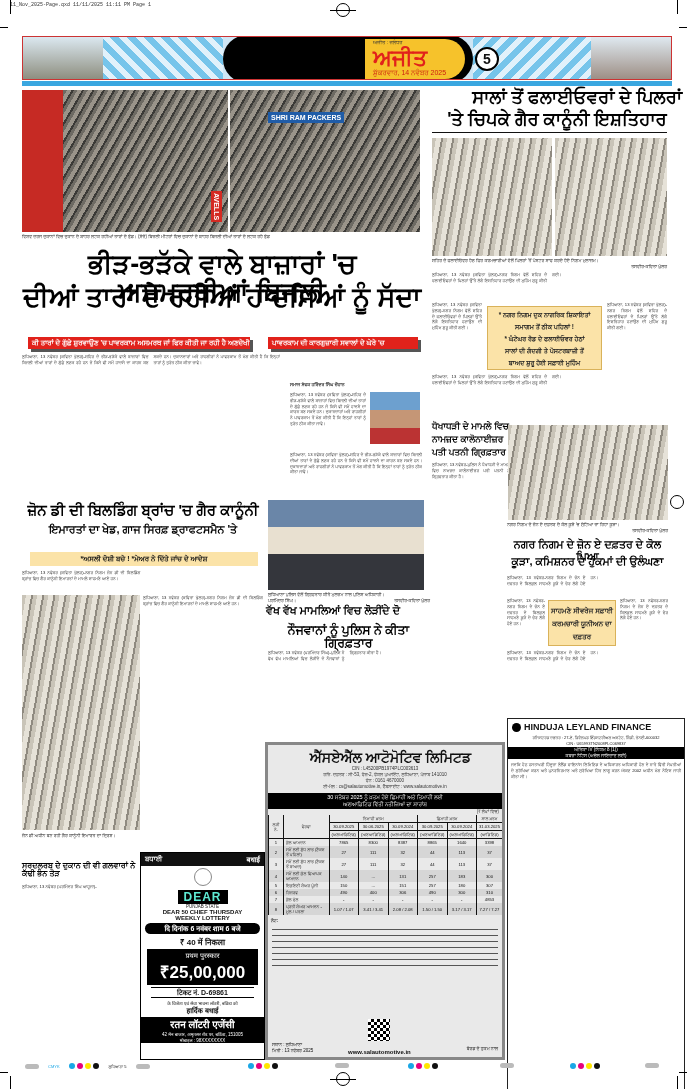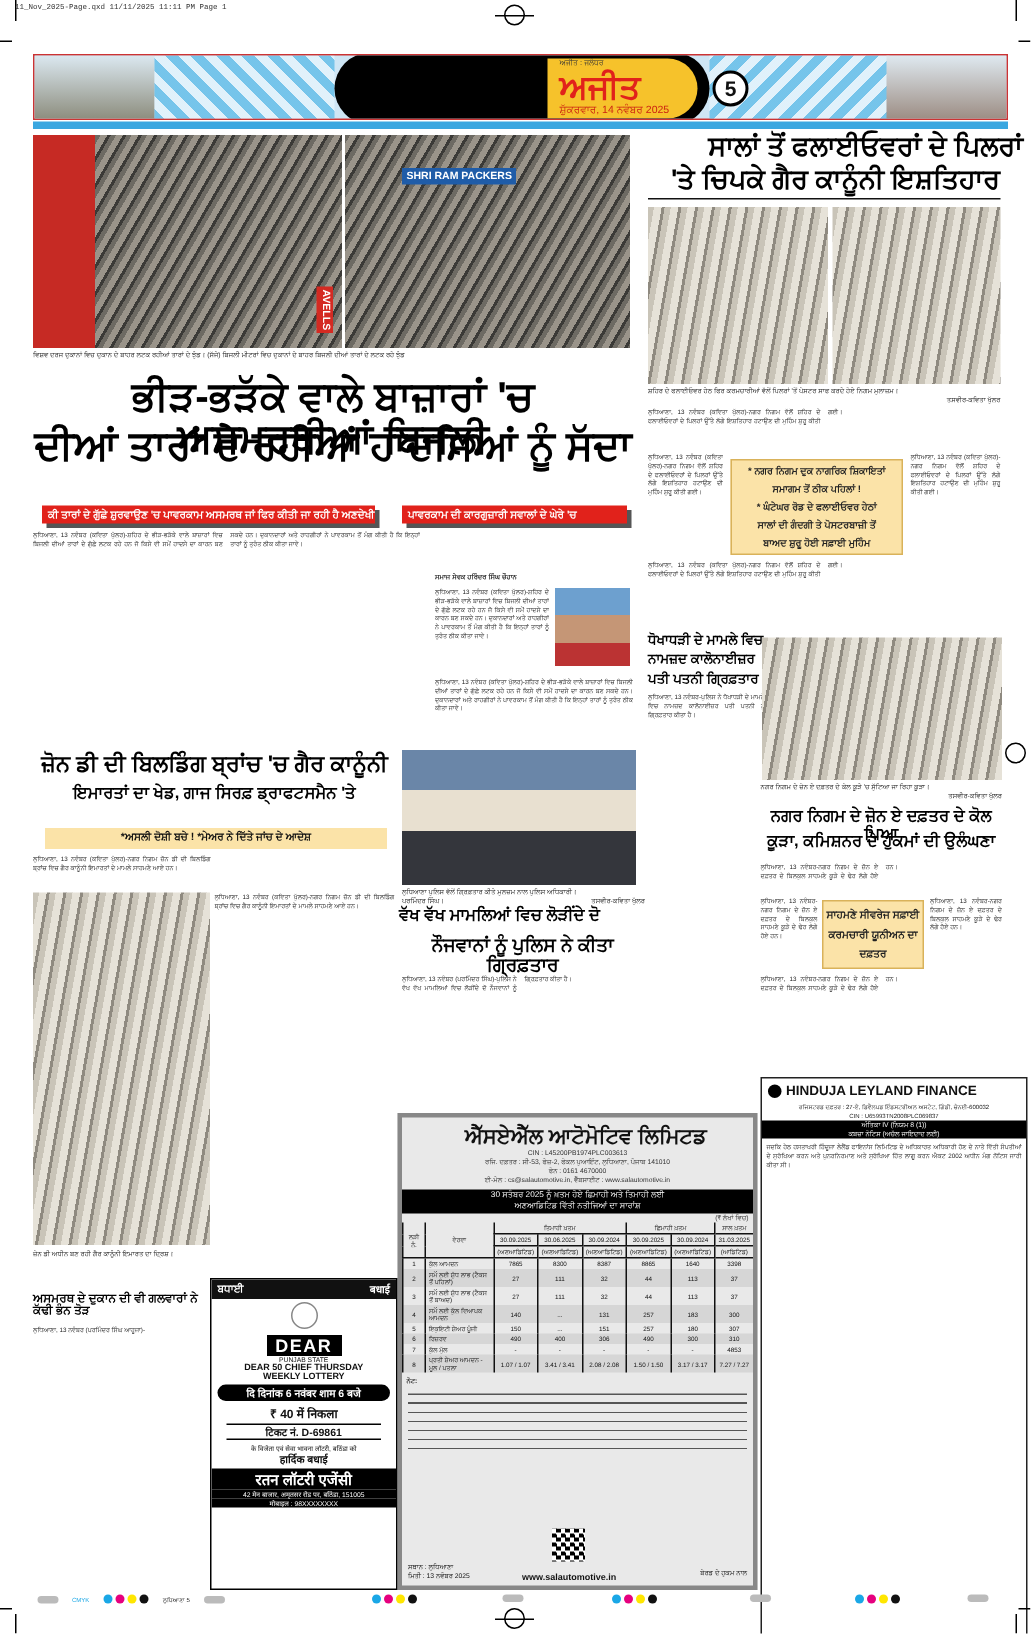--- a/index.html
+++ b/index.html
@@ -48,21 +48,21 @@
   .fin-table td:nth-child(2) { text-align: left; }
   .fin-table tr:nth-child(even) td { background: #d6d6d6; }
   .ad-foot { font-size: 4.5px; }
 
   .ad-hl { top: 718px; left: 507px; width: 178px; height: 394px; border: 1px solid #222; background: #fff; }
   .ad-hl .logo { font-size: 9px; font-weight: bold; padding: 3px 4px; display: flex; align-items: center; gap: 3px; }
   .ad-hl .blackbar { background: #000; color: #fff; font-size: 4.5px; text-align: center; line-height: 6px; }
 
   .lottery { top: 852px; left: 140px; width: 125px; height: 208px; background: #fff; border: 1px solid #000; text-align: center; overflow: hidden; }
   .lot-band { background: #111; color: #fff; font-size: 7px; font-weight: bold; display: flex; justify-content: space-between; padding: 2px 4px; }
-  .lot-dear { margin: 4px auto 0; width: 50px; background: #000; color: #ffffff; font-weight: bold; font-size: 12px; letter-spacing: 1px; }
+  .lot-dear { margin: 4px auto 0; width: 50px; background: #000; color: #5eead4; font-weight: bold; font-size: 12px; letter-spacing: 1px; }
   .lot-sm { font-size: 4.5px; }
   .lot-game { font-size: 6px; font-weight: bold; }
   .lot-pill { background: #000; color: #fff; font-size: 7px; font-weight: bold; margin: 2px 4px; border-radius: 6px; padding: 1px 0; }
   .lot-price { font-size: 8px; font-weight: bold; }
   .lot-prize-box { background: #000; color: #fff; margin: 2px 6px; padding: 2px 0; }
   .lot-prize-label { font-size: 7px; }
   .lot-amount { font-size: 17px; font-weight: bold; }
   .lot-ticket { font-size: 7px; font-weight: bold; border-top: 1px solid #000; border-bottom: 1px solid #000; margin: 2px 10px; }
   .lot-agency { background: #000; color: #fff; font-size: 10px; font-weight: bold; margin-top: 2px; }
 
@@ -118,21 +118,21 @@
 <div class="abs body-text" style="left:290px;top:452px;width:132px;height:42px">ਲੁਧਿਆਣਾ, 13 ਨਵੰਬਰ (ਕਵਿਤਾ ਖੁੱਲਰ)-ਸ਼ਹਿਰ ਦੇ ਭੀੜ-ਭੜੱਕੇ ਵਾਲੇ ਬਾਜ਼ਾਰਾਂ ਵਿਚ ਬਿਜਲੀ ਦੀਆਂ ਤਾਰਾਂ ਦੇ ਗੁੱਛੇ ਲਟਕ ਰਹੇ ਹਨ ਜੋ ਕਿਸੇ ਵੀ ਸਮੇਂ ਹਾਦਸੇ ਦਾ ਕਾਰਨ ਬਣ ਸਕਦੇ ਹਨ। ਦੁਕਾਨਦਾਰਾਂ ਅਤੇ ਰਾਹਗੀਰਾਂ ਨੇ ਪਾਵਰਕਾਮ ਤੋਂ ਮੰਗ ਕੀਤੀ ਹੈ ਕਿ ਇਨ੍ਹਾਂ ਤਾਰਾਂ ਨੂੰ ਤੁਰੰਤ ਠੀਕ ਕੀਤਾ ਜਾਵੇ।</div>
 
 <div class="abs headline" style="left:22px;top:502px;width:242px;font-size:15px;text-align:center">ਜ਼ੋਨ ਡੀ ਦੀ ਬਿਲਡਿੰਗ ਬ੍ਰਾਂਚ 'ਚ ਗੈਰ ਕਾਨੂੰਨੀ</div>
 <div class="abs headline" style="left:22px;top:524px;width:242px;font-size:11px;text-align:center">ਇਮਾਰਤਾਂ ਦਾ ਖੇਡ, ਗਾਜ ਸਿਰਫ਼ ਡ੍ਰਾਫਟਸਮੈਨ 'ਤੇ</div>
 <div class="abs" style="left:30px;top:552px;width:228px;height:14px;background:#fbe3a8;font-size:7px;font-weight:bold;text-align:center;line-height:14px">*ਅਸਲੀ ਦੋਸ਼ੀ ਬਚੇ ! *ਮੇਅਰ ਨੇ ਦਿੱਤੇ ਜਾਂਚ ਦੇ ਆਦੇਸ਼</div>
 <div class="abs body-text" style="left:22px;top:570px;width:242px;height:22px;column-count:2">ਲੁਧਿਆਣਾ, 13 ਨਵੰਬਰ (ਕਵਿਤਾ ਖੁੱਲਰ)-ਨਗਰ ਨਿਗਮ ਜ਼ੋਨ ਡੀ ਦੀ ਬਿਲਡਿੰਗ ਬ੍ਰਾਂਚ ਵਿਚ ਗੈਰ ਕਾਨੂੰਨੀ ਇਮਾਰਤਾਂ ਦੇ ਮਾਮਲੇ ਸਾਹਮਣੇ ਆਏ ਹਨ।</div>
 <div class="abs photo light" style="left:22px;top:595px;width:118px;height:235px"></div>
 <div class="abs body-text" style="left:143px;top:595px;width:120px;height:235px">ਲੁਧਿਆਣਾ, 13 ਨਵੰਬਰ (ਕਵਿਤਾ ਖੁੱਲਰ)-ਨਗਰ ਨਿਗਮ ਜ਼ੋਨ ਡੀ ਦੀ ਬਿਲਡਿੰਗ ਬ੍ਰਾਂਚ ਵਿਚ ਗੈਰ ਕਾਨੂੰਨੀ ਇਮਾਰਤਾਂ ਦੇ ਮਾਮਲੇ ਸਾਹਮਣੇ ਆਏ ਹਨ।</div>
 <div class="abs caption" style="left:22px;top:833px;width:118px">ਜ਼ੋਨ ਡੀ ਅਧੀਨ ਬਣ ਰਹੀ ਗੈਰ ਕਾਨੂੰਨੀ ਇਮਾਰਤ ਦਾ ਦ੍ਰਿਸ਼।</div>
 
-<div class="abs headline" style="left:22px;top:862px;width:115px;font-size:8px">ਅਸਮਰਥ ਦੇ ਦੁਕਾਨ ਦੀ ਵੀ ਗਲਵਾਰਾਂ ਨੇ ਕੱਢੀ ਭੰਨ ਤੋੜ</div>
+<div class="abs headline" style="left:22px;top:862px;width:115px;font-size:8px">ਸਰਦਲਰਬ ਦੇ ਦੁਕਾਨ ਦੀ ਵੀ ਗਲਵਾਰਾਂ ਨੇ ਕੱਢੀ ਭੰਨ ਤੋੜ</div>
 <div class="abs body-text" style="left:22px;top:884px;width:115px;height:176px">ਲੁਧਿਆਣਾ, 13 ਨਵੰਬਰ (ਪਰਮਿੰਦਰ ਸਿੰਘ ਆਹੂਜਾ)-</div>
 
 <div class="abs photo people" style="left:268px;top:500px;width:156px;height:90px"></div>
 <div class="abs caption" style="left:268px;top:592px;width:120px">ਲੁਧਿਆਣਾ ਪੁਲਿਸ ਵੱਲੋਂ ਗ੍ਰਿਫ਼ਤਾਰ ਕੀਤੇ ਮੁਲਜ਼ਮ ਨਾਲ ਪੁਲਿਸ ਅਧਿਕਾਰੀ। ਪਰਮਿੰਦਰ ਸਿੰਘ।</div>
 <div class="abs caption" style="left:390px;top:598px;width:40px;text-align:right">ਤਸਵੀਰ-ਕਵਿਤਾ ਖੁੱਲਰ</div>
 <div class="abs headline" style="left:266px;top:605px;width:165px;font-size:11px;text-align:left">ਵੱਖ ਵੱਖ ਮਾਮਲਿਆਂ ਵਿਚ ਲੋੜੀਂਦੇ ਦੋ</div>
 <div class="abs headline" style="left:266px;top:624px;width:165px;font-size:12.5px;text-align:center">ਨੌਜਵਾਨਾਂ ਨੂੰ ਪੁਲਿਸ ਨੇ ਕੀਤਾ ਗ੍ਰਿਫ਼ਤਾਰ</div>
 <div class="abs body-text" style="left:268px;top:650px;width:158px;height:86px;column-count:2">ਲੁਧਿਆਣਾ, 13 ਨਵੰਬਰ (ਪਰਮਿੰਦਰ ਸਿੰਘ)-ਪੁਲਿਸ ਨੇ ਵੱਖ ਵੱਖ ਮਾਮਲਿਆਂ ਵਿਚ ਲੋੜੀਂਦੇ ਦੋ ਨੌਜਵਾਨਾਂ ਨੂੰ ਗ੍ਰਿਫ਼ਤਾਰ ਕੀਤਾ ਹੈ।</div>
 
 <div class="abs headline" style="left:432px;top:88px;width:250px;font-size:18px;text-align:right">ਸਾਲਾਂ ਤੋਂ ਫਲਾਈਓਵਰਾਂ ਦੇ ਪਿਲਰਾਂ</div>
@@ -317,20 +317,24 @@
     <span>ਬਧਾਈ</span>
     <span>बधाई</span>
   </div>
   <div style="width:18px;height:18px;border-radius:50%;border:1px solid #888;margin:2px auto 0"></div>
   <div class="lot-dear">DEAR</div>
   <div class="lot-sm">PUNJAB STATE</div>
   <div class="lot-game">DEAR 50 CHIEF THURSDAY</div>
   <div class="lot-game">WEEKLY LOTTERY</div>
   <div class="lot-pill">दि दिनांक 6 नवंबर शाम 6 बजे</div>
   <div class="lot-price">₹ 40 में निकला</div>
+  <div class="lot-prize-box">
+    <div class="lot-prize-label">प्रथम पुरस्कार</div>
+    <div class="lot-amount">₹25,00,000</div>
+  </div>
   <div class="lot-ticket">टिकट नं. D-69861</div>
   <div class="lot-sm">के विजेता एवं सेवा भावना लॉटरी, बठिंडा को</div>
   <div style="font-size:7px;font-weight:bold">हार्दिक बधाई</div>
   <div class="lot-agency">रतन लॉटरी एजेंसी</div>
   <div class="lot-sm" style="background:#000;color:#fff">42 मेन बाजार, अमृतसर रोड पर, बठिंडा, 151005</div>
   <div class="lot-sm" style="background:#000;color:#fff">मोबाइल : 98XXXXXXXX</div>
 </div>
 
 <div class="abs strip" style="left:25px">
   <span class="grey-pill"></span>

